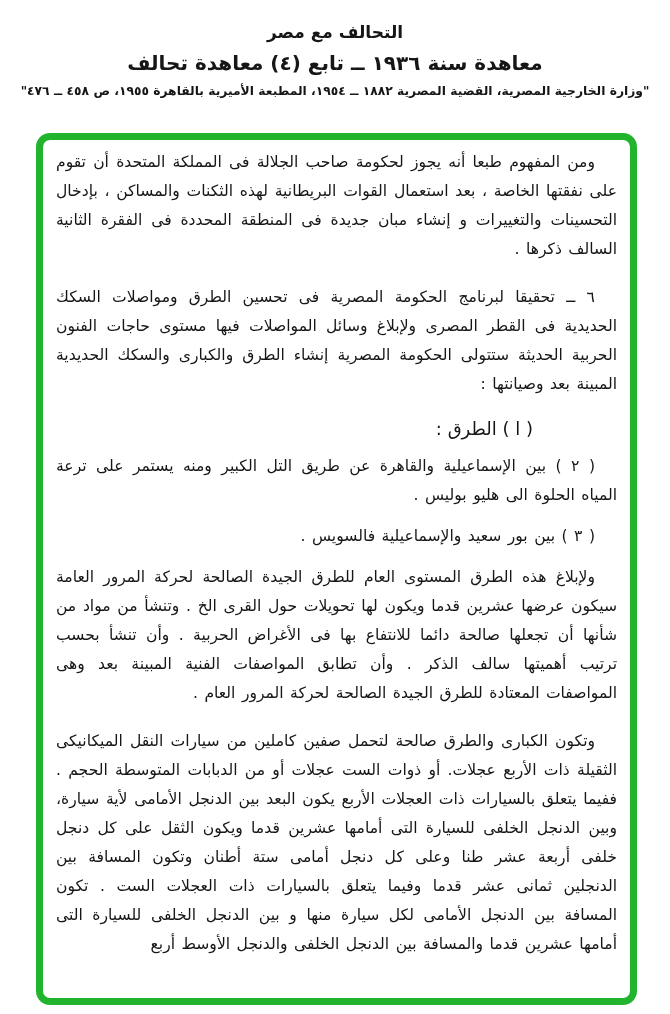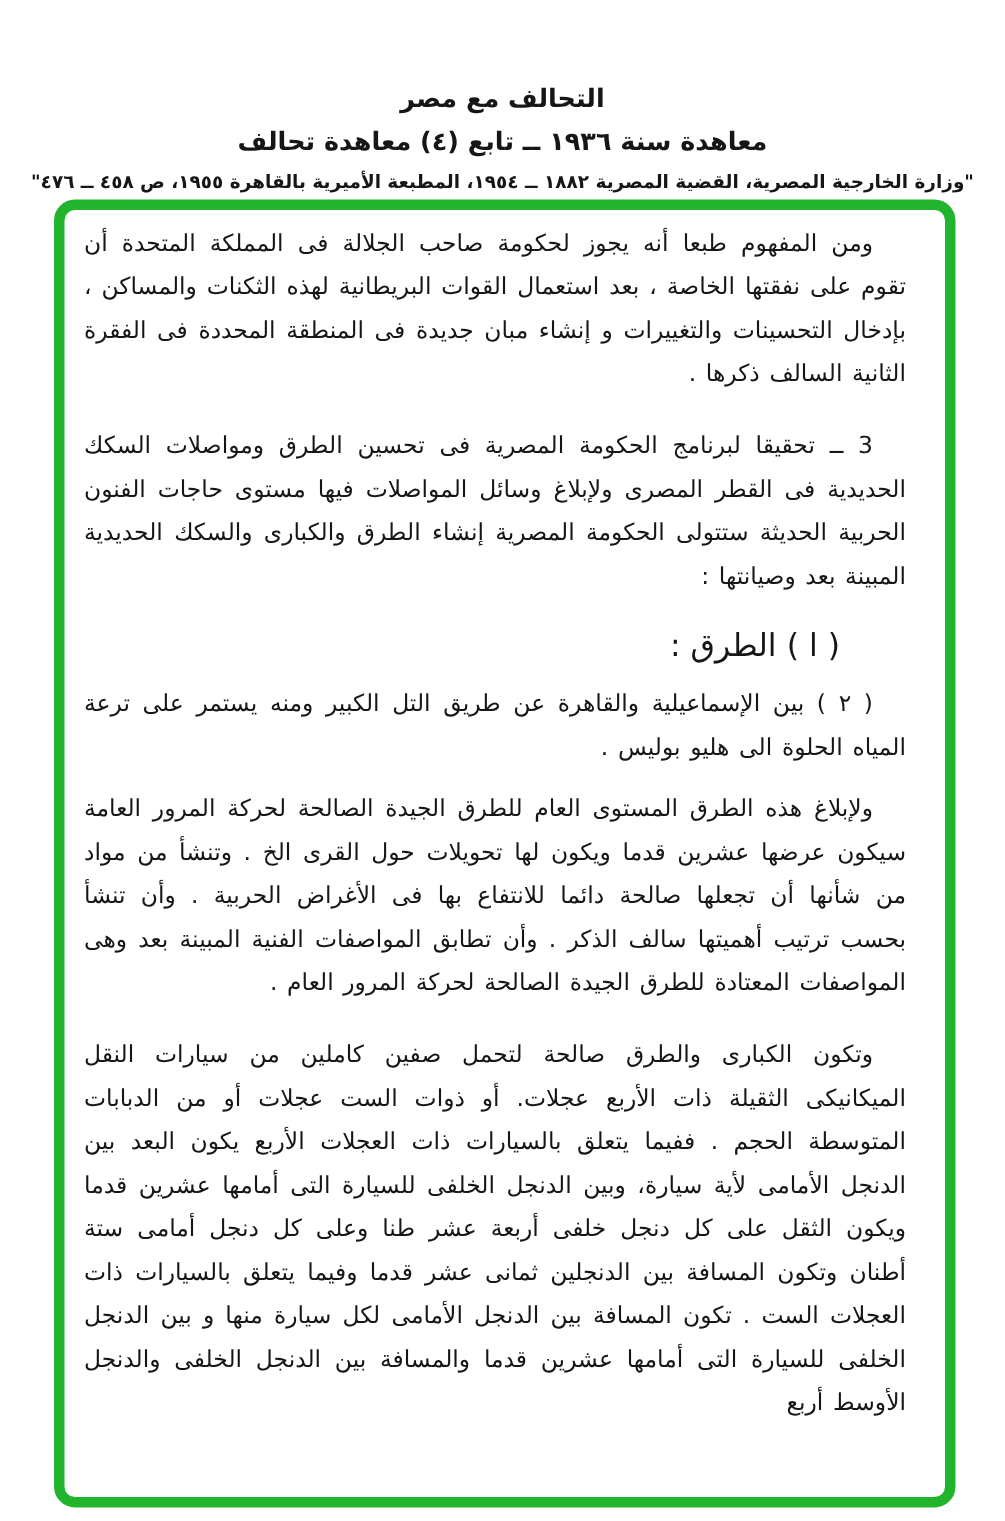--- a/index.html
+++ b/index.html
@@ -13,31 +13,31 @@
     width: 670px;
     height: 1014px;
     background: #ffffff;
     color: #161616;
     direction: rtl;
     overflow: hidden;
   }
   
   .doc-header {
     text-align: center;
-    padding-top: 56px;
+    padding-top: 22px;
   }
   .doc-title {
     margin: 0;
     font-size: 17px;
     font-weight: bold;
     letter-spacing: 0.3px;
   }
   .doc-subtitle {
     margin: 9px 0 0 0;
-    font-size: 17px;
+    font-size: 20px;
     font-weight: bold;
   }
   .doc-source {
     margin: 9px 0 0 0;
     font-size: 12.3px;
     font-weight: bold;
     white-space: nowrap;
   }
   
   .frame {
@@ -46,62 +46,63 @@
     top: 133px;
     right: 33px;
     width: 601px;
     height: 872px;
     border: 7px solid #23b42d;
     border-radius: 14px;
     padding: 8px 13px 6px 13px;
     background: #ffffff;
   }
   .frame p {
-    margin: 0 13px 19px 0;
+    margin: 0 0 19px 0;
     font-size: 15.6px;
     line-height: 29px;
     text-align: justify;
     word-spacing: 1.5px;
   }
   .frame p.indent {
     text-indent: 22px;
   }
   .frame p.item {
     margin-bottom: 12px;
   }
   .roads-heading {
-    margin: 16px 57px 13px 0;
-    font-size: 21px;
+    margin: 16px 84px 13px 0;
+    font-size: 18px;
     font-weight: normal;
   }
   .gap-l { margin-bottom: 24px !important; }
   .last-par { margin-bottom: 0 !important; }
 </style>
 </head>
 <body>
 
 <div class="page" style="color: rgb(22, 22, 22);">
 
   <header class="doc-header">
     <h1 class="doc-title">التحالف مع مصر</h1>
     <h2 class="doc-subtitle">معاهدة سنة ١٩٣٦ ــ تابع (٤) معاهدة تحالف</h2>
     <div class="doc-source">"وزارة الخارجية المصرية، القضية المصرية ١٨٨٢ ــ ١٩٥٤، المطبعة الأميرية بالقاهرة ١٩٥٥، ص ٤٥٨ ــ ٤٧٦"</div>
   </header>
 
   <section class="frame" style="border-color: rgb(35, 180, 45);">
 
     <p class="indent">ومن المفهوم طبعا أنه يجوز لحكومة صاحب الجلالة فى المملكة المتحدة أن تقوم على نفقتها الخاصة ، بعد استعمال القوات البريطانية لهذه الثكنات والمساكن ، بإدخال التحسينات والتغييرات و إنشاء مبان جديدة فى المنطقة المحددة فى الفقرة الثانية السالف ذكرها .</p>
 
-    <p class="indent">3 ــ تحقيقا لبرنامج الحكومة المصرية فى تحسين الطرق ومواصلات السكك الحديدية فى القطر المصرى ولإبلاغ وسائل المواصلات فيها مستوى حاجات الفنون الحربية الحديثة ستتولى الحكومة المصرية إنشاء الطرق والكبارى والسكك الحديدية المبينة بعد وصيانتها :</p>
+    <p class="indent">٦ ــ تحقيقا لبرنامج الحكومة المصرية فى تحسين الطرق ومواصلات السكك الحديدية فى القطر المصرى ولإبلاغ وسائل المواصلات فيها مستوى حاجات الفنون الحربية الحديثة ستتولى الحكومة المصرية إنشاء الطرق والكبارى والسكك الحديدية المبينة بعد وصيانتها :</p>
 
     <h3 class="roads-heading">( ا ) الطرق :</h3>
 
 
     <p class="indent item">( ٢ ) بين الإسماعيلية والقاهرة عن طريق التل الكبير ومنه يستمر على ترعة المياه الحلوة الى هليو بوليس .</p>
 
+    <p class="indent item">( ٣ ) بين بور سعيد والإسماعيلية فالسويس .</p>
 
 
     <p class="indent">ولإبلاغ هذه الطرق المستوى العام للطرق الجيدة الصالحة لحركة المرور العامة سيكون عرضها عشرين قدما ويكون لها تحويلات حول القرى الخ . وتنشأ من مواد من شأنها أن تجعلها صالحة دائما للانتفاع بها فى الأغراض الحربية . وأن تنشأ بحسب ترتيب أهميتها سالف الذكر . وأن تطابق المواصفات الفنية المبينة بعد وهى المواصفات المعتادة للطرق الجيدة الصالحة لحركة المرور العام .</p>
 
     <p class="indent last-par">وتكون الكبارى والطرق صالحة لتحمل صفين كاملين من سيارات النقل الميكانيكى الثقيلة ذات الأربع عجلات. أو ذوات الست عجلات أو من الدبابات المتوسطة الحجم . ففيما يتعلق بالسيارات ذات العجلات الأربع يكون البعد بين الدنجل الأمامى لأية سيارة، وبين الدنجل الخلفى للسيارة التى أمامها عشرين قدما ويكون الثقل على كل دنجل خلفى أربعة عشر طنا وعلى كل دنجل أمامى ستة أطنان وتكون المسافة بين الدنجلين ثمانى عشر قدما وفيما يتعلق بالسيارات ذات العجلات الست . تكون المسافة بين الدنجل الأمامى لكل سيارة منها و بين الدنجل الخلفى للسيارة التى أمامها عشرين قدما والمسافة بين الدنجل الخلفى والدنجل الأوسط أربع</p>
 
   </section>
 
 </div>
 

